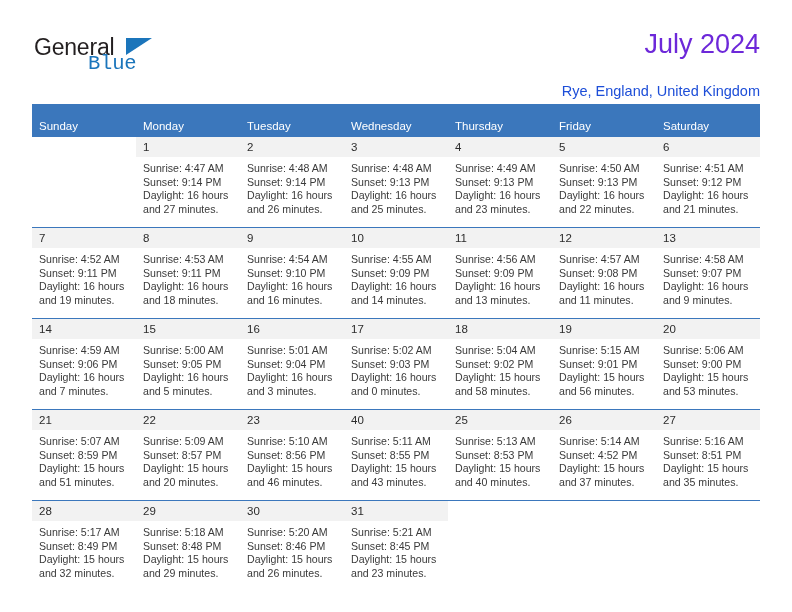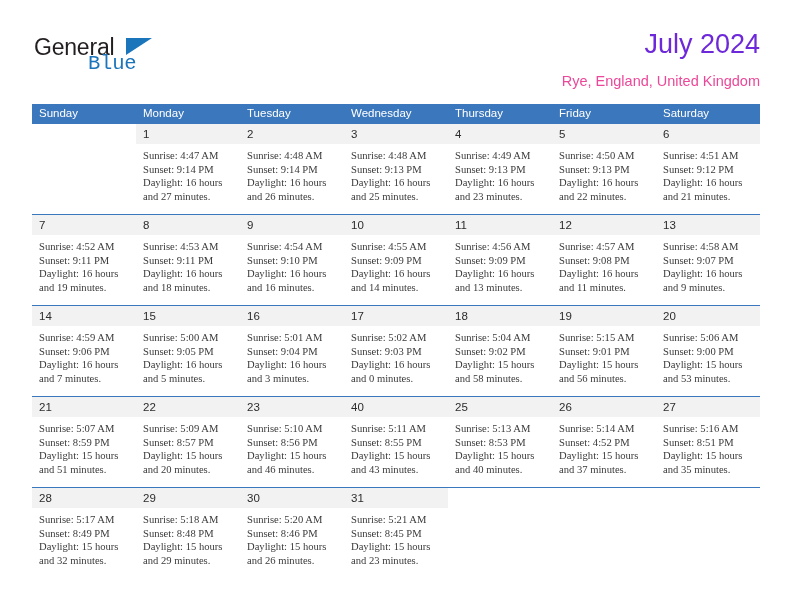--- a/index.html
+++ b/index.html
@@ -71,42 +71,42 @@
     text-align: right;
   }
   .cal-title {
     font-size: 27px;
     color: #6d28d9;
     line-height: 32px;
     white-space: nowrap;
   }
   .cal-subtitle {
     font-size: 14.5px;
-    color: #ec4899;
+    color: #1d4ed8;
     line-height: 20px;
-    margin-top: 11px;
+    margin-top: 21px;
     white-space: nowrap;
   }
 
   
   .calendar {
     position: absolute;
     left: 32px;
     top: 104px;
     width: 728px;
     border-collapse: collapse;
     table-layout: fixed;
   }
   .calendar th {
     background: #3b77bc;
     color: #ffffff;
     font-size: 11.5px;
     font-weight: normal;
     text-align: left;
-    padding: 3px 0 4px 7px;
+    padding: 16px 0 4px 7px;
     height: 13px;
     line-height: 13px;
   }
   .calendar td {
     vertical-align: top;
     padding: 0;
     width: 104px;
     border-top: 1px solid #3b77bc;
   }
   .calendar tbody tr:first-child td {
@@ -124,21 +124,20 @@
     color: #2c2c2c;
     padding: 4px 0 3px 7px;
     line-height: 13px;
     height: 13px;
   }
   .daycell.empty .daynum {
     background: transparent;
   }
   .lines {
     padding: 5px 6px 0 7px;
-    font-family: Liberation Serif, serif;
   }
   .lines div {
     font-size: 10.6px;
     line-height: 13.6px;
     color: #3a3a3a;
     white-space: nowrap;
   }
 </style>
 </head>
 <body>

